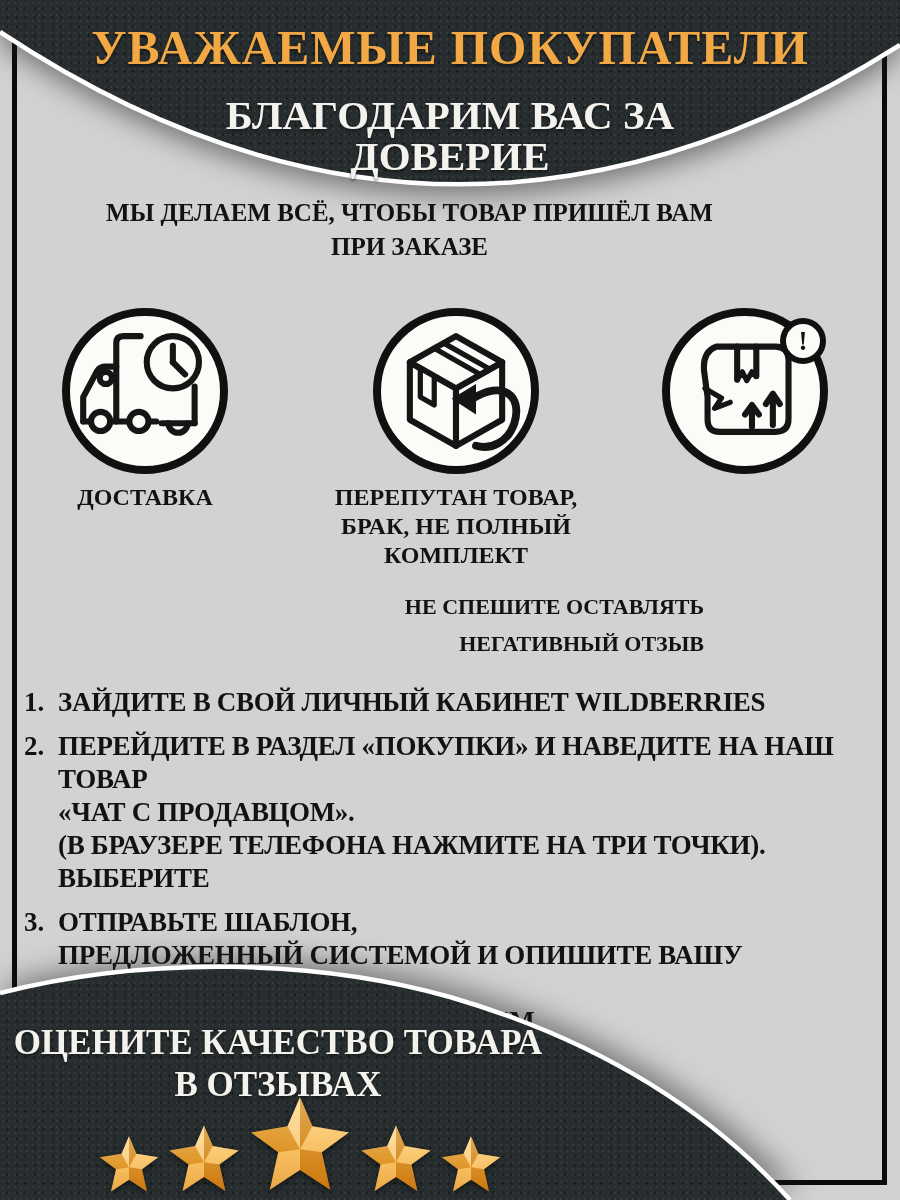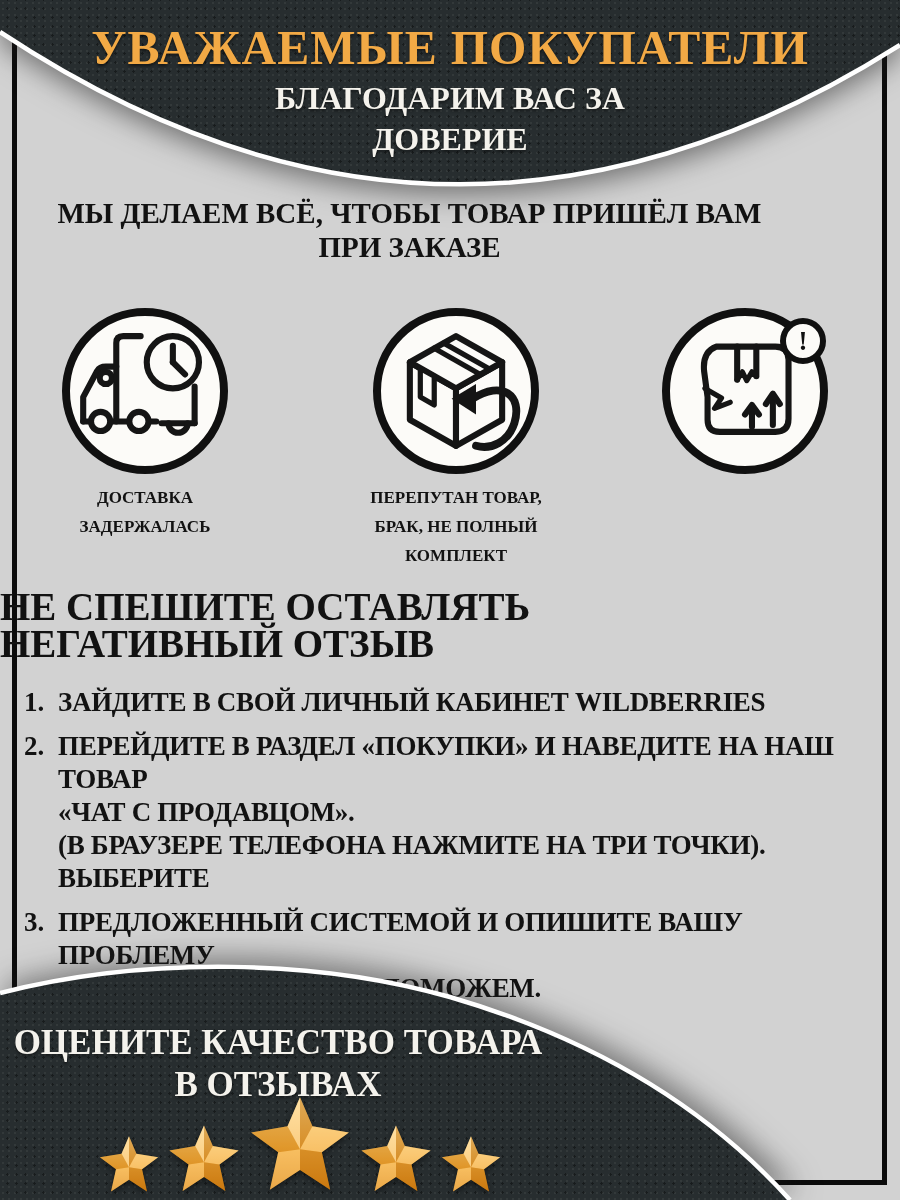--- a/index.html
+++ b/index.html
@@ -28,44 +28,44 @@
 
   
   .header-shadow{position:absolute;top:0;left:0;width:900px;height:280px;z-index:3;
     filter:drop-shadow(0 10px 14px rgba(30,30,30,.55));}
   .header-dark{position:absolute;top:0;left:0;width:900px;height:260px;
     clip-path:path('M0 0 H900 V45 Q450 330 0 32 Z');}
   .arc-svg{position:absolute;top:0;left:0;z-index:4;pointer-events:none}
   .header-text{position:absolute;top:22px;left:0;width:900px;text-align:center;z-index:5}
   .title{font-size:48px;line-height:52px;letter-spacing:1px;color:var(--gold);
     text-shadow:0 2px 3px rgba(0,0,0,.55)}
-  .subtitle{margin-top:4px;font-size:32px;line-height:41px;color:var(--light);
+  .subtitle{margin-top:21px;font-size:41px;line-height:41px;color:var(--light);
     text-shadow:0 2px 3px rgba(0,0,0,.5)}
 
   
   .intro{position:absolute;top:196px;left:0;width:819px;z-index:2;
-    text-align:center;font-size:29px;line-height:34px}
+    text-align:center;font-size:25px;line-height:34px}
 
   
   .issues{position:absolute;top:308px;left:0;width:900px;height:260px;z-index:2}
   .issue{position:absolute;display:flex;flex-direction:column;align-items:center}
   .issue.c1{left:28px;width:234px}
   .issue.c2{left:331px;width:250px}
   .issue.c3{left:628px;width:234px}
   .icon-circle{width:166px;height:166px;border-radius:50%;border:8px solid #101010;
     background:var(--paper);position:relative;display:flex;align-items:center;justify-content:center}
   .icon-circle svg{width:148px;height:148px}
   .badge{position:absolute;top:2px;right:-6px;width:46px;height:46px;border-radius:50%;
     border:6px solid #101010;background:var(--paper);display:flex;align-items:center;justify-content:center;
     font-size:27px;line-height:1;color:#101010}
-  .issue-label{margin-top:9px;text-align:center;font-size:17px;line-height:29px}
-
-  
-  .warn{position:absolute;top:588px;left:0;width:694px;z-index:2;
-    text-align:left;font-size:39px;line-height:37px}
+  .issue-label{margin-top:9px;text-align:center;font-size:24px;line-height:29px}
+
+  
+  .warn{position:absolute;top:588px;left:10px;width:694px;z-index:2;
+    text-align:right;font-size:22px;line-height:37px}
 
   
   .steps{position:absolute;top:686px;left:24px;width:856px;z-index:2;list-style:none}
   .step{display:flex;margin-bottom:11px}
   .step-num{flex:none;width:34px;font-size:27px;line-height:33px}
   .step-body{font-size:27px;line-height:33px;letter-spacing:-0.3px}
 
   
   .footer-shadow{position:absolute;top:940px;left:0;width:900px;height:260px;z-index:3;
     filter:drop-shadow(7px -9px 14px rgba(30,30,30,.5));}
@@ -144,21 +144,20 @@
           <path d="M104 122 H142"></path>
           <path d="M142 80 V122"></path>
           <path d="M112 122 A11 11 0 0 0 134 122"></path>
           <circle class="fillw" cx="117" cy="52" r="30"></circle>
           <path d="M117 52 V33"></path>
           <path d="M117 52 L131 66"></path>
         </svg>
       </div>
       <div class="issue-label">
         <div>ДОСТАВКА</div>
-        <div>ЗАДЕРЖАЛАСЬ</div>
       </div>
     </div>
 
     <div class="issue c2">
       <div class="icon-circle">
         <svg viewBox="0 0 170 170" class="ico">
           <path class="fillw" d="M32 52 V118 L85 148 V82 Z"></path>
           <path class="fillw" d="M138 52 V118 L85 148 V82 Z"></path>
           <path class="fillw" d="M85 22 L138 52 L85 82 L32 52 Z"></path>
           <path d="M60 36 L113 66" stroke-width="6"></path>
@@ -209,20 +208,21 @@
       <span class="step-num">2.</span>
       <span class="step-body">
         <div>ПЕРЕЙДИТЕ В РАЗДЕЛ «ПОКУПКИ» И НАВЕДИТЕ НА НАШ ТОВАР</div>
         <div>«ЧАТ С ПРОДАВЦОМ».</div>
         <div>(В БРАУЗЕРЕ ТЕЛЕФОНА НАЖМИТЕ НА ТРИ ТОЧКИ). ВЫБЕРИТЕ</div>
       </span>
     </li>
     <li class="step">
       <span class="step-num">3.</span>
       <span class="step-body">
+        <div>ОТПРАВЬТЕ ШАБЛОН,</div>
         <div>ПРЕДЛОЖЕННЫЙ СИСТЕМОЙ И ОПИШИТЕ ВАШУ ПРОБЛЕМУ</div>
         <div>ИЛИ ВОПРОС. МЫ ВАМ ПОМОЖЕМ.</div>
       </span>
     </li>
   </ol>
 
   <div class="footer-shadow">
     <div class="footer-dark dark-tex"></div>
   </div>
   <svg class="footer-svg" width="900" height="250">

